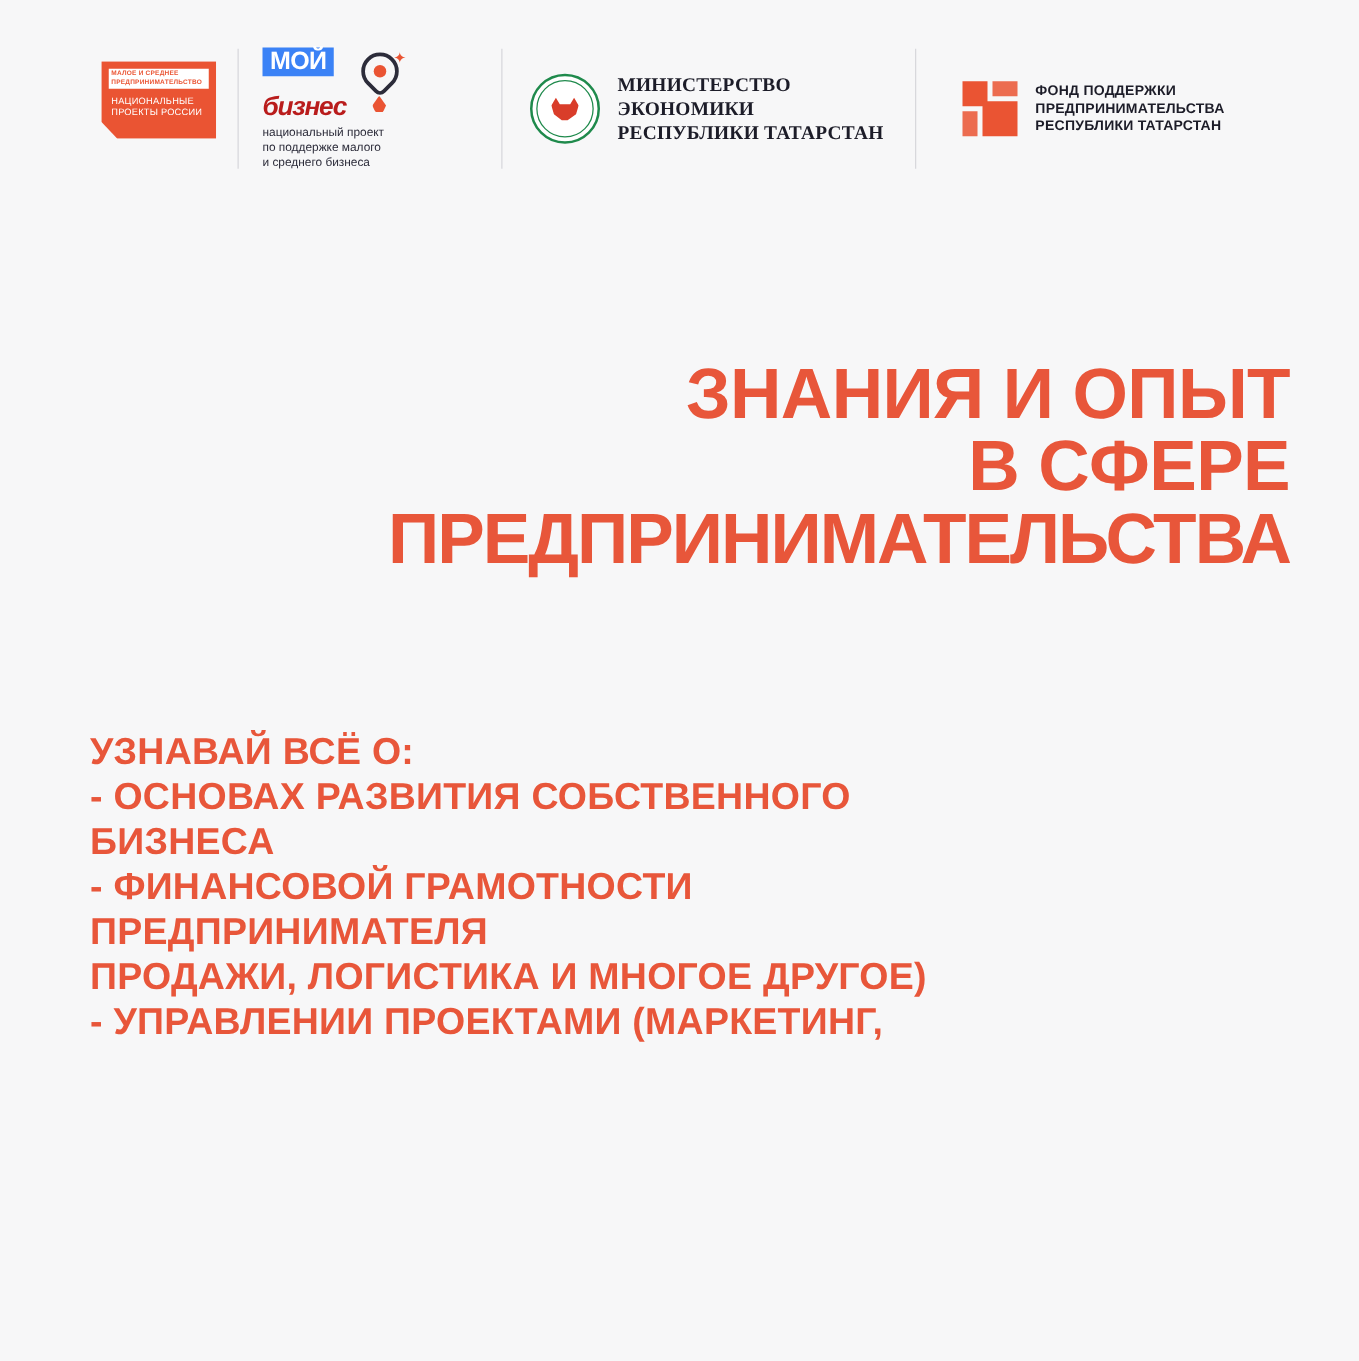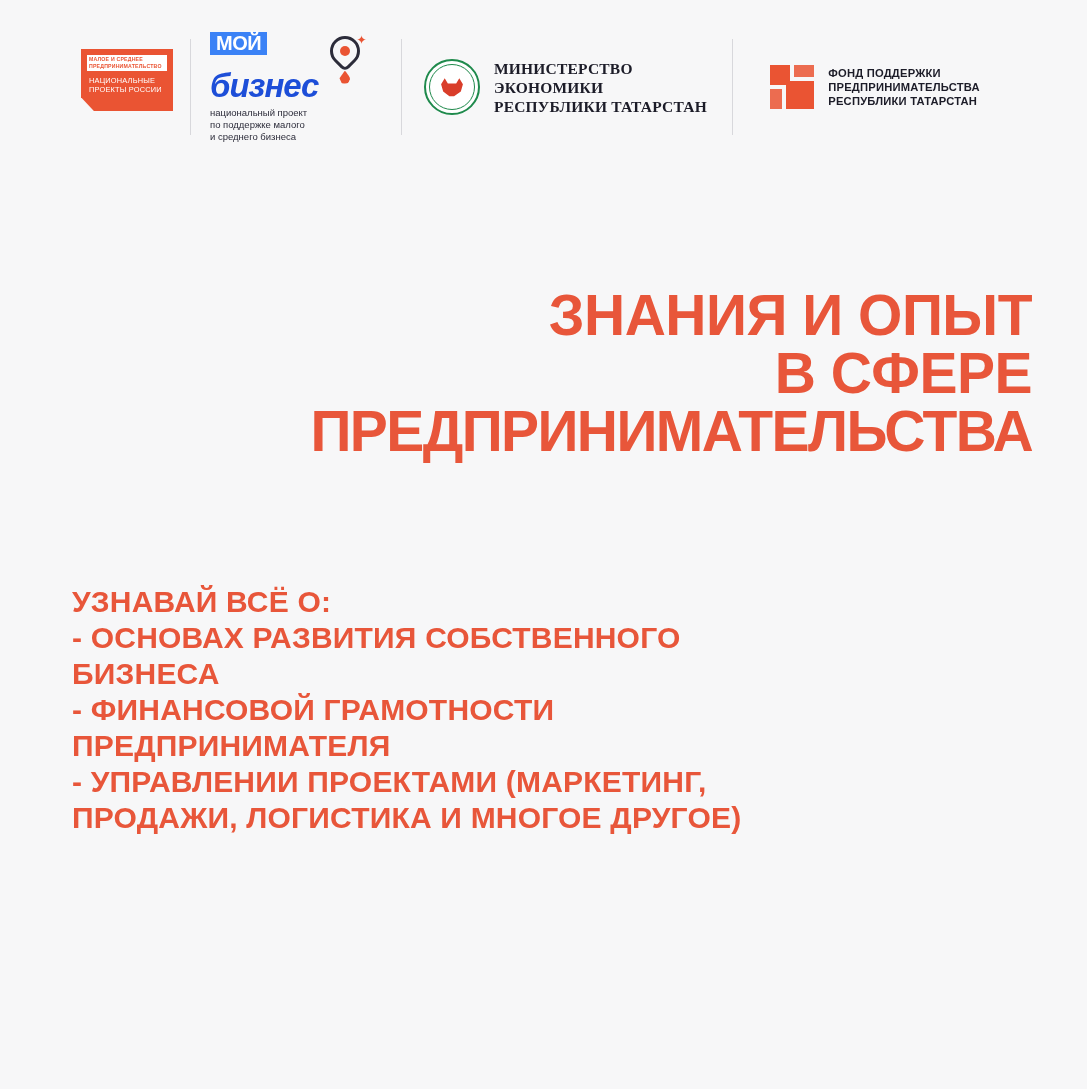--- a/index.html
+++ b/index.html
@@ -93,22 +93,22 @@
     display: inline-block;
     background: #3b82f6;
     color: #ffffff;
     font-size: 20px;
     font-weight: 700;
     padding: 1px 6px 2px 6px;
     letter-spacing: -0.5px;
   }
   .mb-biz {
     display: block;
-    color: #1d4ed8;
-    font-size: 33px;
+    color: #b91c1c;
+    font-size: 21px;
     font-weight: 700;
     font-style: italic;
     letter-spacing: -1px;
     margin-top: 14px;
   }
   .mb-mark {
     margin-left: 8px;
     margin-top: 2px;
     position: relative;
     width: 40px;
@@ -314,15 +314,15 @@
   <span class="line line-2">В СФЕРЕ</span>
   <span class="line line-3">ПРЕДПРИНИМАТЕЛЬСТВА</span>
 </div>
 
 <div class="body-copy">
   <span class="b-line">УЗНАВАЙ ВСЁ О:</span>
   <span class="b-line">- ОСНОВАХ РАЗВИТИЯ СОБСТВЕННОГО</span>
   <span class="b-line">БИЗНЕСА</span>
   <span class="b-line">- ФИНАНСОВОЙ ГРАМОТНОСТИ</span>
   <span class="b-line">ПРЕДПРИНИМАТЕЛЯ</span>
+  <span class="b-line">ПРОДАЖИ, ЛОГИСТИКА И МНОГОЕ ДРУГОЕ)</span>
   <span class="b-line">- УПРАВЛЕНИИ ПРОЕКТАМИ (МАРКЕТИНГ,</span>
-  <span class="b-line">ПРОДАЖИ, ЛОГИСТИКА И МНОГОЕ ДРУГОЕ)</span>
 </div>
 
 </body></html>

